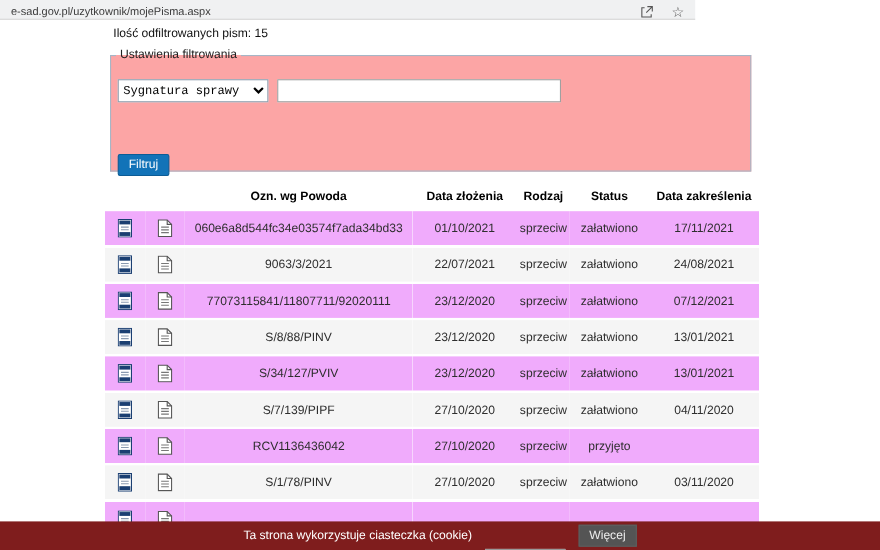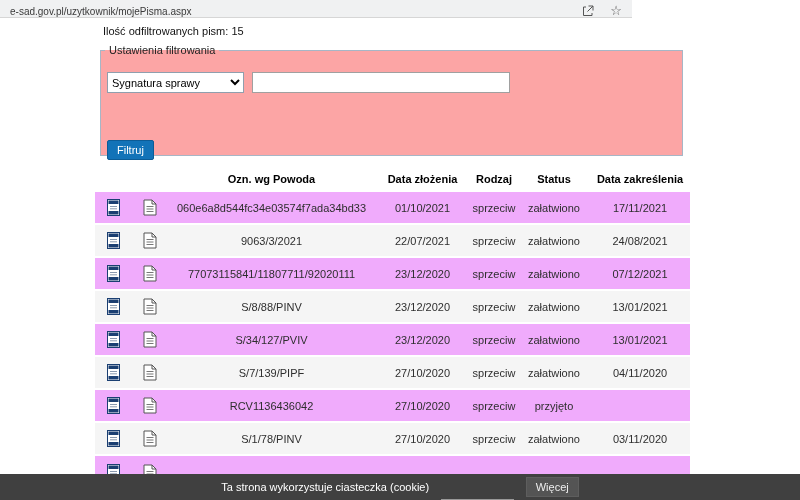--- a/index.html
+++ b/index.html
@@ -25,21 +25,21 @@
   
   .count{ position:absolute; left:103px; top:25px; font-size:11px; color:#111; }
 
   
   fieldset.filter{
     position:absolute; left:100px; top:44px; width:583px; height:112px;
     margin:0; padding:0; border:1px solid #a6b6c6; background:#fca5a5;
   }
   fieldset.filter legend{ font-size:11px; color:#222; margin-left:4px; padding:0 4px; }
   .f-row1{ position:absolute; left:6px; top:16px; display:flex; gap:8px; align-items:center; }
-  .case-select{ width:137px; height:21px; font-size:11px; font-family:Liberation Sans, sans-serif;
+  .case-select{ width:137px; height:21px; font-size:11px; font-family:Liberation Mono, monospace;
     border:1px solid #8f9fae; background:#fff; }
   .search{ width:258px; height:21px; border:1px solid #a0a0a0; font-size:11px;
     padding:0 4px; font-family:inherit; }
   .f-row2{ position:absolute; left:6px; top:52px; display:flex; align-items:center;
     font-size:11px; color:#111; }
   .cb{ width:12px; height:12px; margin:0 10px 0 3px; }
   .lbl-od,.lbl-do{ margin-right:4px; }
   .date-input{ width:103px; height:19px; background:#ebebeb; border:1px solid #c9c9c9;
     margin-right:10px; }
   .btn-blue{ background:#1273b8; color:#fff; border:1px solid #0c5c96; font-size:11px;
@@ -55,21 +55,21 @@
   td{ height:33px; text-align:center; color:#2e2e2e; padding:0;
     overflow:hidden; white-space:nowrap; }
   tbody tr{ border-top:2px solid #ffffff; }
   tr.odd{ background:#f0abfc;margin-left:30px; }
   tr.even{ background:#f5f5f5; }
   .row-icon{ display:inline-block; line-height:0; cursor:pointer; vertical-align:middle; }
 
   
   .cookie-bar{
     position:absolute; left:0; top:474px; width:800px; height:26px;
-    background:#404040; display:flex; align-items:center; justify-content:center;
+    background:#7f1d1d; display:flex; align-items:center; justify-content:center;
     gap:12px; z-index:10;
   }
   .cookie-text{ color:#ffffff; font-size:11px; }
   .btn-rozumiem{ background:#f7f7f7; color:#111; border:1px solid #999;
     font-size:11px; font-family:inherit; padding:3px 9px; cursor:pointer;margin-top:44px; }
   .btn-wiecej{ background:#545454; color:#eeeeee; border:1px solid #5e5e5e;
     font-size:11px; font-family:inherit; padding:3px 9px; cursor:pointer; }
 </style>
 </head>
 <body>

